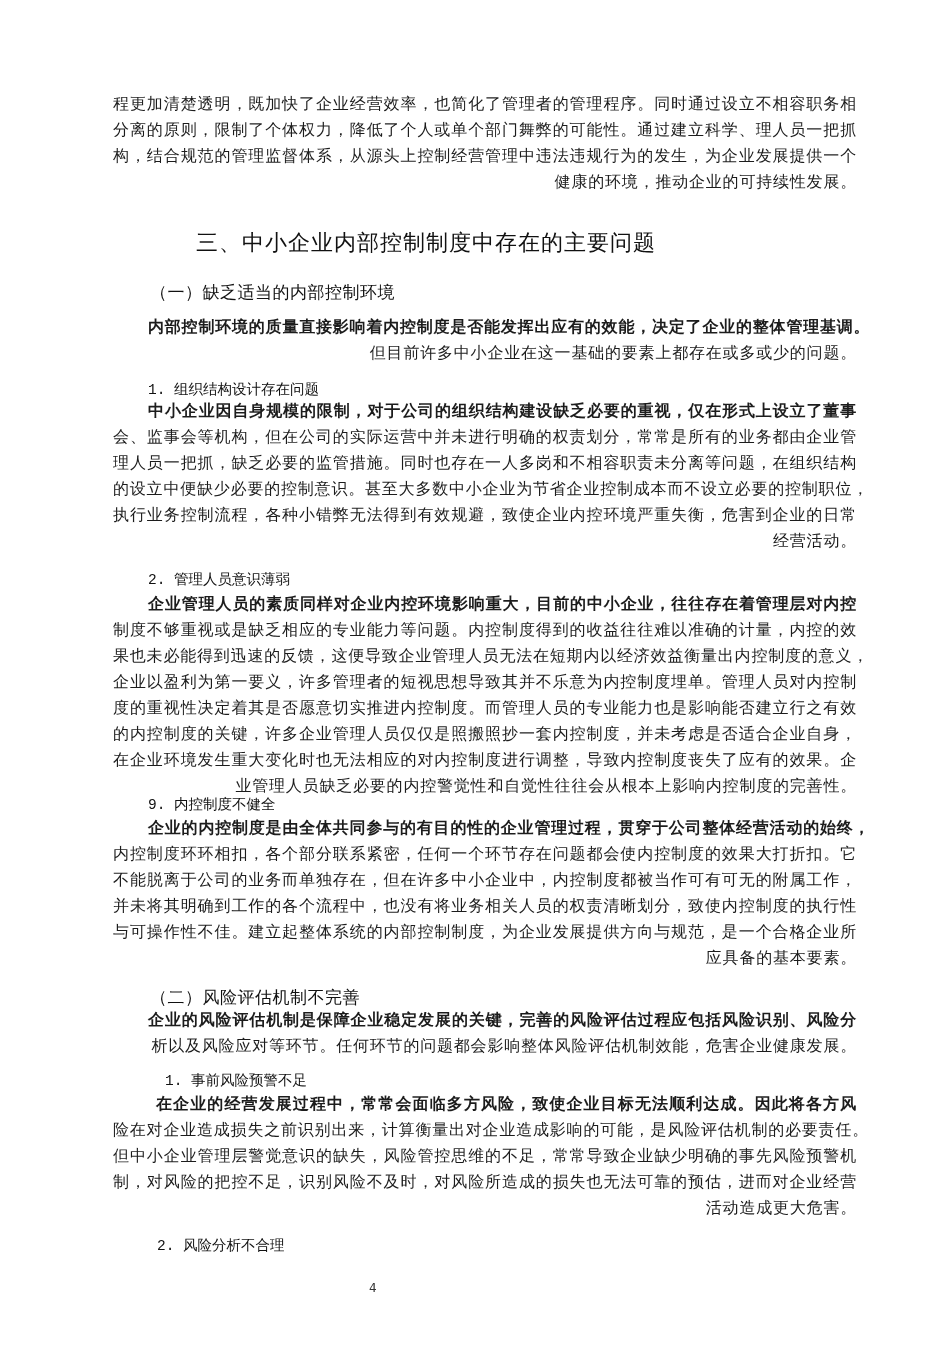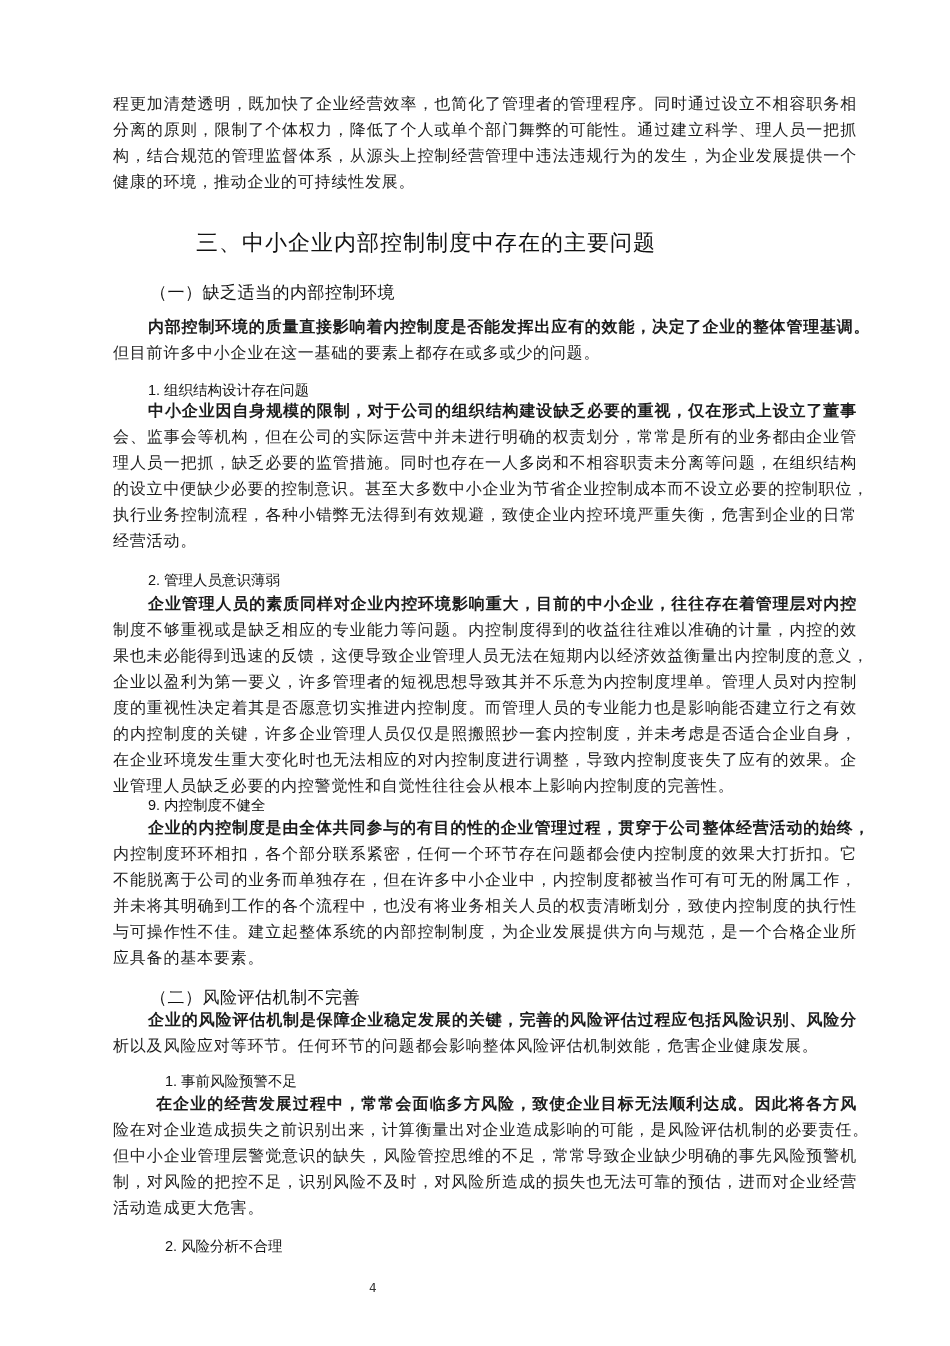--- a/index.html
+++ b/index.html
@@ -1,27 +1,27 @@
 <!DOCTYPE html>
 <html><head>
 <meta charset="utf-8">
 <style>
   html, body { margin: 0; padding: 0; background: #ffffff; }
   body { width: 950px; height: 1346px; position: relative; overflow: hidden;
          font-family: "DejaVu Serif", "Liberation Serif", serif; color: #1a1a1a; }
   .line { position: absolute; left: 113px; width: 744px; white-space: nowrap;
           font-size: 16px; line-height: 20px; letter-spacing: 0.8px;
-          font-family: "DejaVu Serif", "Liberation Serif", serif; color: #1c1c1c; }
+          font-family: "DejaVu Serif", "Liberation Serif", serif; color: #1c1c1c; text-align: right; }
   .line.justify { text-align: justify; text-align-last: justify; }
   .line.indent { left: 148px; width: 709px; font-weight: bold; }
   .h1 { position: absolute; left: 148px; font-family: "DejaVu Sans", "Liberation Sans", sans-serif;
         font-size: 22px; line-height: 28px; color: #111; white-space: nowrap; letter-spacing: 1px; margin-left: 48px; }
   .h2 { position: absolute; left: 148px; font-family: "DejaVu Sans", "Liberation Sans", sans-serif;
         font-size: 17px; line-height: 22px; color: #111; white-space: nowrap; letter-spacing: 0.5px; text-align: center; }
-  .h3 { position: absolute; left: 148px; font-family: Liberation Sans, sans-serif;
+  .h3 { position: absolute; left: 148px; font-family: Liberation Mono, monospace;
         font-size: 14.5px; line-height: 20px; color: #111; white-space: nowrap; }
   .pagenum { position: absolute; left: 369px; top: 1281px; font-family: "DejaVu Sans", "Liberation Sans", sans-serif;
              font-size: 12px; color: #333; }
 </style>
 </head>
 <body>
 
 <div>
   <div class="line justify" style="top:94px">程更加清楚透明，既加快了企业经营效率，也简化了管理者的管理程序。同时通过设立不相容职务相</div>
   <div class="line justify" style="top:120px">分离的原则，限制了个体权力，降低了个人或单个部门舞弊的可能性。通过建立科学、理人员一把抓</div>
@@ -78,15 +78,15 @@
 
 <div class="h3" style="top:1071px; left:165px">1. 事前风险预警不足</div>
 <div>
   <div class="line indent justify" style="top:1094px; left:156px; width:701px">在企业的经营发展过程中，常常会面临多方风险，致使企业目标无法顺利达成。因此将各方风</div>
   <div class="line justify" style="top:1120px">险在对企业造成损失之前识别出来，计算衡量出对企业造成影响的可能，是风险评估机制的必要责任。</div>
   <div class="line justify" style="top:1146px">但中小企业管理层警觉意识的缺失，风险管控思维的不足，常常导致企业缺少明确的事先风险预警机</div>
   <div class="line justify" style="top:1172px">制，对风险的把控不足，识别风险不及时，对风险所造成的损失也无法可靠的预估，进而对企业经营</div>
   <div class="line" style="top:1198px">活动造成更大危害。</div>
 </div>
 
-<div class="h3" style="top:1236px; left:165px">2. 风险分析不合理</div>
+<div class="h3" style="top:1236px; left:157px">2. 风险分析不合理</div>
 
 <div class="pagenum">4</div>
 
 </body></html>

